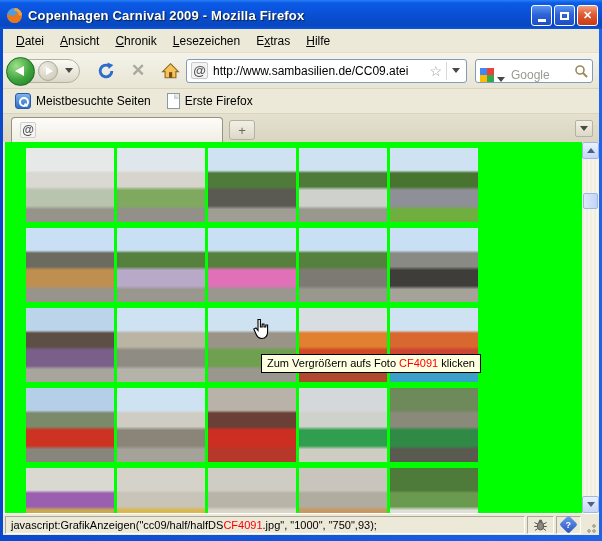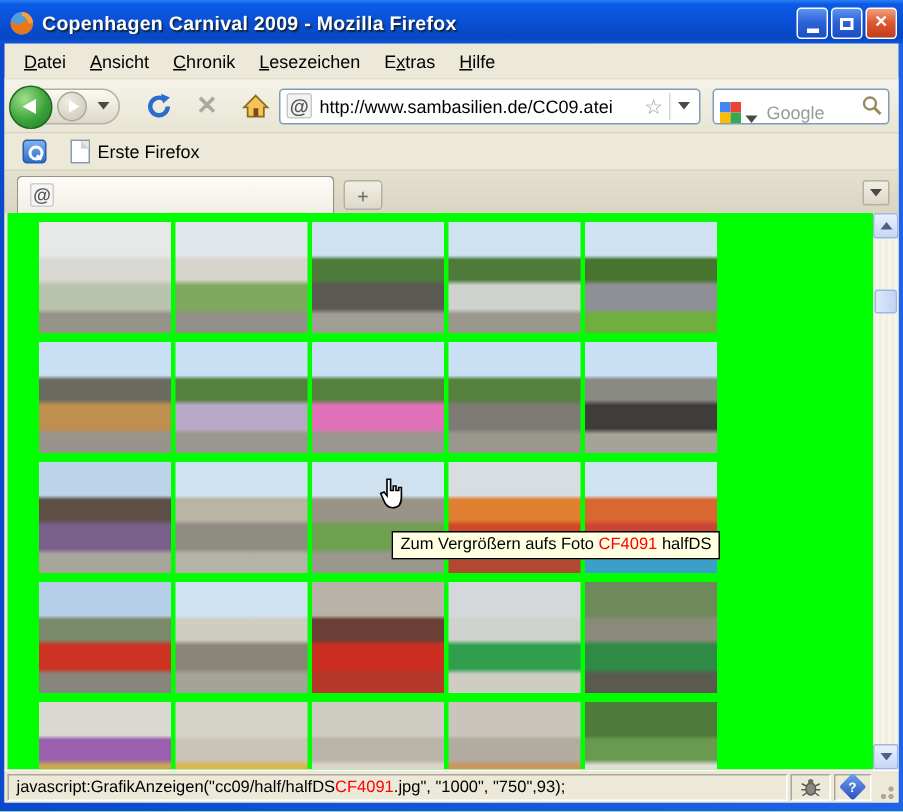--- a/index.html
+++ b/index.html
@@ -228,20 +228,21 @@
             <circle cx="6" cy="6" r="4" fill="none" stroke="#9a8a5a" stroke-width="1.6"></circle>
             <line x1="9" y1="9" x2="13" y2="13" stroke="#9a8a5a" stroke-width="2"></line>
           </svg>
         </span>
       </span>
     </div>
 
     <div class="bookmarksbar">
       <span class="bm">
         <span class="bm-ico-mv"></span>
+        <span>Meistbesuchte Seiten</span>
       </span>
       <span class="bm">
         <span class="bm-ico-page"></span>
         <span>Erste Firefox</span>
       </span>
     </div>
 
     <div class="tabbar">
       <span class="tab">
         <span class="favicon">@</span>
@@ -280,21 +281,21 @@
           <div class="thumb" style="left: 112px; top: 6px; width: 88px; height: 74px; background: linear-gradient(rgb(223, 231, 236) 0%, rgb(223, 231, 236) 30%, rgb(214, 212, 204) 34%, rgb(214, 212, 204) 52%, rgb(127, 169, 95) 57%, rgb(127, 169, 95) 78%, rgb(147, 144, 138) 83%, rgb(147, 144, 138) 100%);"></div>
           <div class="thumb" style="left: 21px; top: 6px; width: 88px; height: 74px; background: linear-gradient(rgb(230, 233, 232) 0%, rgb(230, 233, 232) 30%, rgb(217, 216, 210) 34%, rgb(217, 216, 210) 52%, rgb(185, 196, 174) 57%, rgb(185, 196, 174) 78%, rgb(150, 147, 139) 83%, rgb(150, 147, 139) 100%);"></div>
 
         <div class="cursor">
           <svg width="19" height="23" viewBox="0 0 19 23">
             <path d="M6 1.5 L8.4 1.5 L8.4 9 L10.2 9 L10.2 6 L12 6 L12 9 L13.8 9 L13.8 7 L15.6 7 L15.6 13.5 C15.6 18 13.6 20.5 9.8 20.5 C6.8 20.5 5 18.8 3.8 15.5 L1.8 11 L4 10 L6 12.5 Z" fill="#ffffff" stroke="#000000" stroke-width="1.1"></path>
           </svg>
         </div>
 
         <div class="tooltip">
-          <span>Zum Vergrößern aufs Foto </span><span class="red">CF4091</span><span> halfDS</span>
+          <span>Zum Vergrößern aufs Foto </span><span class="red">CF4091</span><span> klicken</span>
         </div>
       </div>
 
       <div class="scrollbar">
         <span class="sb-btn sb-up">
             <span class="sb-tri-up"></span>
           </span>
         <span class="sb-thumb"></span>
         <span class="sb-btn sb-down">
             <span class="sb-tri-down"></span>

